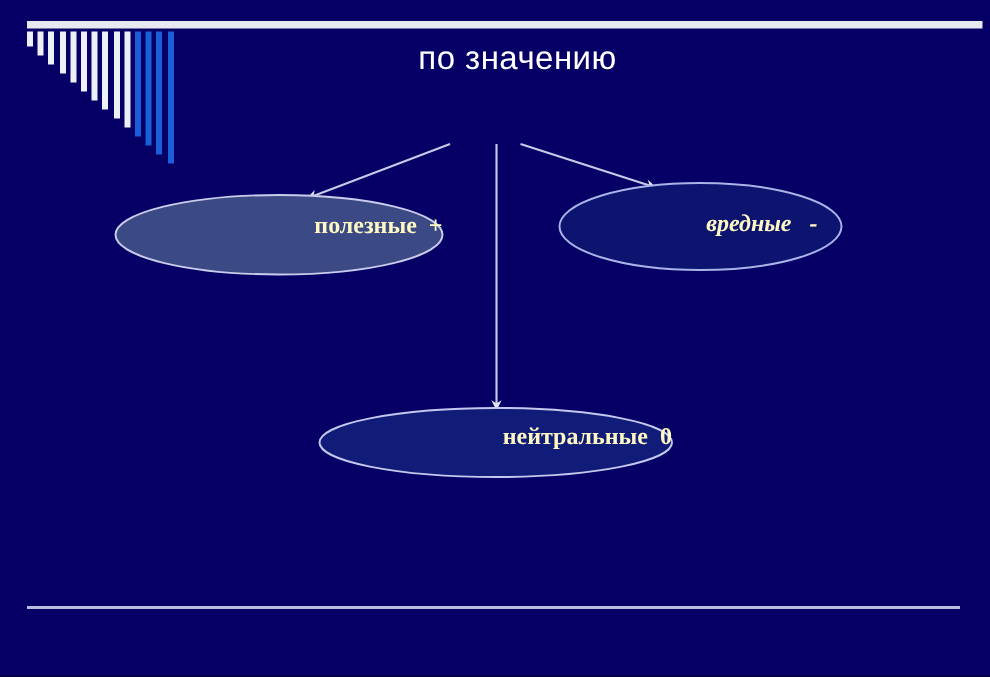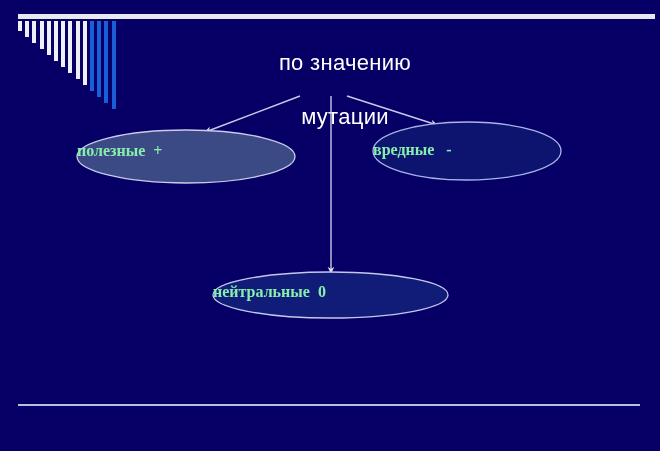--- a/index.html
+++ b/index.html
@@ -56,47 +56,48 @@
     position: absolute;
     left: 215px;
     top: 24px;
     width: 260px;
     text-align: center;
     color: #ffffff;
     font-size: 22px;
     line-height: 30px;
     letter-spacing: 0.3px;
   }
-  #title-block .title-line { display: block; margin-top: 24px; }
+  #title-block .title-line { display: block; }
 
   
   #vector-layer {
     position: absolute;
     left: 0;
     top: 0;
     width: 660px;
     height: 451px;
   }
 
   
   .node-label {
     position: absolute;
-    color: #86efac;
+    color: #fef9c3;
     font-family: "Liberation Serif", serif;
     font-weight: bold;
     white-space: pre;
-    text-align: left;
+    text-align: right;
   }
   #label-useful {
     left: 77px;  top: 142px; width: 218px;
     font-size: 16px;
   }
   #label-harmful {
     left: 373px; top: 141px; width: 172px;
     font-size: 16px;
+    font-style: italic;
   }
   #label-neutral {
     left: 213px; top: 283px; width: 235px;
     font-size: 16px;
   }
 </style>
 </head>
 <body>
 
 <div id="slide">
@@ -115,21 +116,20 @@
       <div class="deco-bar" style="left: 57.6px; height: 58px; background: rgb(238, 240, 248);"></div>
       <div class="deco-bar" style="left: 64.8px; height: 64px; background: rgb(238, 240, 248);"></div>
       <div class="deco-bar" style="left: 72px; height: 70px; background: rgb(26, 95, 216);"></div>
       <div class="deco-bar" style="left: 79.2px; height: 76px; background: rgb(26, 95, 216);"></div>
       <div class="deco-bar" style="left: 86.4px; height: 82px; background: rgb(26, 95, 216);"></div>
       <div class="deco-bar" style="left: 93.6px; height: 88px; background: rgb(26, 95, 216);"></div>
     </div>
 
   <div id="title-block">
     <span class="title-line">по значению</span>
-    <span class="title-line">мутации</span>
   </div>
 
   <svg id="vector-layer" viewBox="0 0 660 451">
     <defs>
       <marker id="ah" markerWidth="7" markerHeight="7" refX="3.2" refY="3.4" orient="auto" markerUnits="userSpaceOnUse">
         <path d="M0,0 L7,3.4 L0,6.8 L2.1,3.4 Z" fill="#dfe2f4"></path>
       </marker>
     </defs>
 
     <line x1="300" y1="96" x2="208" y2="131" stroke="#c6cbe8" stroke-width="1.4" marker-end="url(#ah)"></line>

